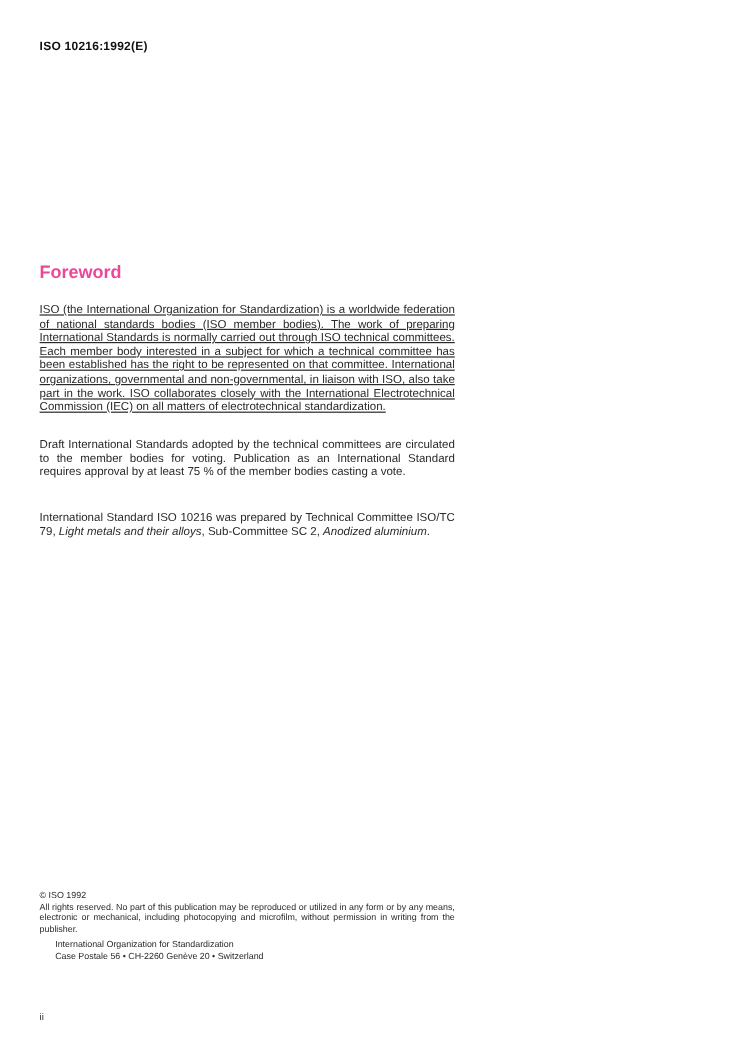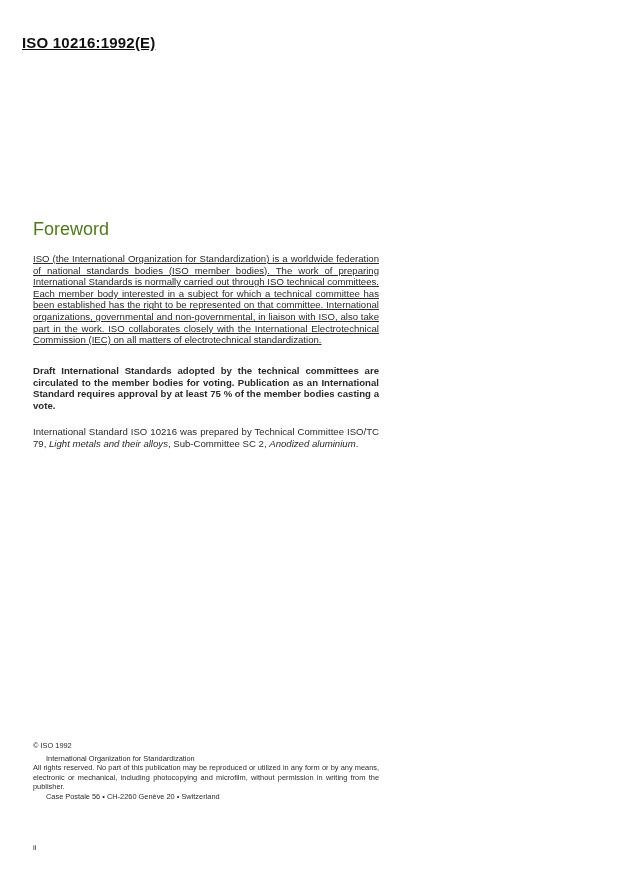--- a/index.html
+++ b/index.html
@@ -10,48 +10,47 @@
     body {
       width: 621px;
       height: 877px;
       position: relative;
       overflow: hidden;
       font-family: "Liberation Sans", "DejaVu Sans", sans-serif;
       color: #1a1a1a;
     }
     .header {
       position: absolute;
-      left: 22px;
+      left: 33px;
       top: 34px;
-      font-size: 15px;
+      font-size: 10px;
       font-weight: bold;
       letter-spacing: 0.2px;
       color: #111;
-      text-decoration: underline;
     }
     .title {
       position: absolute;
       left: 33px;
       top: 219px;
-      font-size: 18px;
-      font-weight: normal;
-      color: #4d7c0f;
+      font-size: 15px;
+      font-weight: bold;
+      color: #ec4899;
     }
     .body-text {
       position: absolute;
       left: 33px;
       width: 346px;
       font-size: 9.6px;
       line-height: 11.6px;
       text-align: justify;
       color: #2a2a2a;
       margin: 0;
     }
     .p1 { top: 253px; text-decoration: underline; }
-    .p2 { top: 365px; font-weight: bold; }
+    .p2 { top: 365px; }
     .p3 { top: 426px; }
     .body-text em { }
     .copyright {
       position: absolute;
       left: 33px;
       top: 741px;
       width: 346px;
       font-size: 7.4px;
       line-height: 9.6px;
       color: #2a2a2a;
@@ -76,18 +75,18 @@
 <h1 class="title" style="margin:0;">Foreword</h1>
 
 <p class="body-text p1">ISO (the International Organization for Standardization) is a worldwide federation of national standards bodies (ISO member bodies). The work of preparing International Standards is normally carried out through ISO technical committees. Each member body interested in a subject for which a technical committee has been established has the right to be represented on that committee. International organizations, governmental and non-governmental, in liaison with ISO, also take part in the work. ISO collaborates closely with the International Electrotechnical Commission (IEC) on all matters of electrotechnical standardization.</p>
 
 <p class="body-text p2">Draft International Standards adopted by the technical committees are circulated to the member bodies for voting. Publication as an International Standard requires approval by at least 75 % of the member bodies casting a vote.</p>
 
 <p class="body-text p3"><span>International Standard ISO 10216 was prepared by Technical Committee ISO/TC 79, </span><em>Light metals and their alloys</em><span>, Sub-Committee SC 2, </span><em>Anodized aluminium</em><span>.</span></p>
 
 <div class="copyright">
   <span class="line">©  ISO  1992</span>
+  <span class="line rights">All rights reserved. No part of this publication may be reproduced or utilized in any form or by any means, electronic or mechanical, including photocopying and microfilm, without permission in writing from the publisher.</span>
   <span class="line indent gap-top">International Organization for Standardization</span>
-  <span class="line rights">All rights reserved. No part of this publication may be reproduced or utilized in any form or by any means, electronic or mechanical, including photocopying and microfilm, without permission in writing from the publisher.</span>
   <span class="line indent">Case Postale 56 • CH-2260 Genève 20 • Switzerland</span>
 </div>
 
 <div class="page-number">ii</div>
 
 </body></html>

